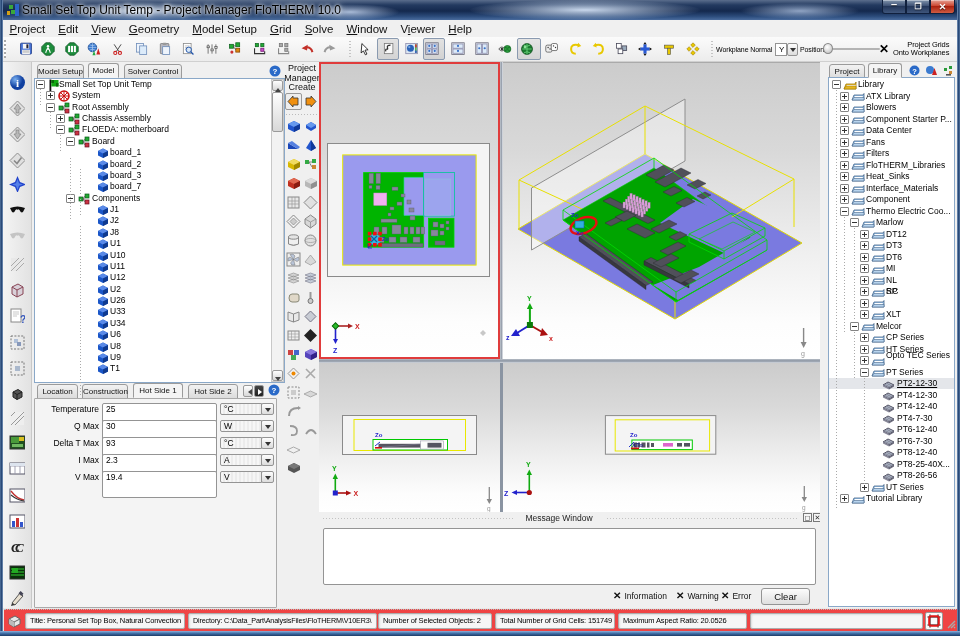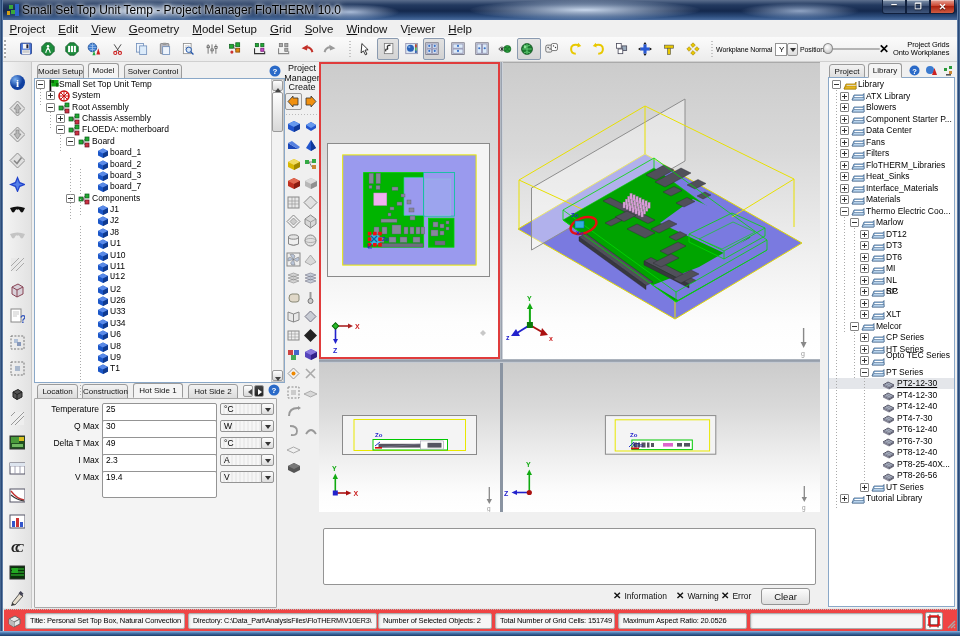--- a/index.html
+++ b/index.html
@@ -698,21 +698,21 @@
       </svg>
     </div>
     <div class="trow" style="left: 78px; top: 198.92px;">U11</div>
     <div class="abs" style="left: 64px; top: 210.29px; width: 12px; height: 12px;">
       <svg width="12" height="12" viewBox="0 0 12 12">
         <path d="M2 4 L7 1.5 L12 4 L12 8.5 L7 11 L2 8.5 Z" fill="#1a56c8"></path>
         <path d="M2 4 L7 6.5 L12 4 L7 1.5 Z" fill="#5a8ae8"></path>
         <path d="M7 6.5 V11 L12 8.5 V4 Z" fill="#0f3a90"></path>
       </svg>
     </div>
-    <div class="trow" style="left: 78px; top: 210.29px; font-family: Liberation Mono, monospace;">U12</div>
+    <div class="trow" style="left: 78px; top: 210.29px;">U12</div>
     <div class="abs" style="left: 64px; top: 221.66px; width: 12px; height: 12px;">
       <svg width="12" height="12" viewBox="0 0 12 12">
         <path d="M2 4 L7 1.5 L12 4 L12 8.5 L7 11 L2 8.5 Z" fill="#1a56c8"></path>
         <path d="M2 4 L7 6.5 L12 4 L7 1.5 Z" fill="#5a8ae8"></path>
         <path d="M7 6.5 V11 L12 8.5 V4 Z" fill="#0f3a90"></path>
       </svg>
     </div>
     <div class="trow" style="left: 78px; top: 221.66px;">U2</div>
     <div class="abs" style="left: 64px; top: 233.03px; width: 12px; height: 12px;">
       <svg width="12" height="12" viewBox="0 0 12 12">
@@ -803,21 +803,21 @@
     <div class="abs" style="left: 2px; top: 336px; width: 243px; height: 210px; background: rgb(244, 244, 244); border: 1px solid rgb(170, 170, 170); border-radius: 1px;"></div>
     <div class="flabel" style="left: 10px; top: 341px; width: 57px;">Temperature</div>
     <div class="field" style="left: 70px; top: 341px; width: 115px;">25</div>
     <div class="combo" style="left: 188px; top: 341px; width: 42px;">°C</div>
     <div class="combobtn" style="left: 229px; top: 341px;"></div>
     <div class="flabel" style="left: 10px; top: 358px; width: 57px;">Q Max</div>
     <div class="field" style="left: 70px; top: 358px; width: 115px;">30</div>
     <div class="combo" style="left: 188px; top: 358px; width: 42px;">W</div>
     <div class="combobtn" style="left: 229px; top: 358px;"></div>
     <div class="flabel" style="left: 10px; top: 375px; width: 57px;">Delta T Max</div>
-    <div class="field" style="left: 70px; top: 375px; width: 115px;">49</div>
+    <div class="field" style="left: 70px; top: 375px; width: 115px;">93</div>
     <div class="combo" style="left: 188px; top: 375px; width: 42px;">°C</div>
     <div class="combobtn" style="left: 229px; top: 375px;"></div>
     <div class="flabel" style="left: 10px; top: 392px; width: 57px;">I Max</div>
     <div class="field" style="left: 70px; top: 392px; width: 115px;">2.3</div>
     <div class="combo" style="left: 188px; top: 392px; width: 42px;">A</div>
     <div class="combobtn" style="left: 229px; top: 392px;"></div>
     <div class="flabel" style="left: 10px; top: 409px; width: 57px;">V Max</div>
     <div class="field" style="left: 70px; top: 409px; width: 115px;">19.4</div>
     <div class="combo" style="left: 188px; top: 409px; width: 42px;">V</div>
     <div class="combobtn" style="left: 229px; top: 409px;"></div>
@@ -1263,20 +1263,27 @@
         <circle cx="26.3" cy="129.5" r="2.6" fill="#aa1111"></circle>
         <text x="23" y="104" font-size="7" fill="#11aa11" font-weight="bold">Y</text>
         <text x="1" y="133" font-size="7" fill="#2222cc" font-weight="bold">Z</text>
         <path d="M301.3 123 V134" stroke="#888" stroke-width="1.3"></path>
         <polygon points="298.6,134 304,134 301.3,139" fill="#888"></polygon>
         <text x="299" y="147" font-size="6.5" fill="#999">g</text>
       </svg>
     </div>
     <div class="abs" style="left: 181px; top: 301px; width: 3px; height: 149px; background: rgb(138, 148, 162);"></div>
     <div class="abs" style="left: 0px; top: 297px; width: 501px; height: 4px; background: linear-gradient(rgb(184, 190, 198), rgb(138, 148, 162), rgb(216, 220, 226));"></div>
+    <div class="abs" style="left: 0px; top: 450px; width: 501px; height: 14px; font-size: 9.5px; color: rgb(34, 34, 34);">
+      <div class="dotfill" style="left: 4px; width: 192px;"></div>
+      <div class="dotfill" style="left: 288px; width: 192px;"></div>
+      <div class="abs" style="left: 196px; top: 1px; width: 88px; text-align: center; font-size: 8.5px;">Message Window</div>
+      <div class="abs" style="left: 484px; top: 1px; width: 9px; height: 9px; border: 1px solid rgb(119, 119, 119); background: rgb(244, 244, 244); font-size: 7px; line-height: 8px; text-align: center; color: rgb(51, 51, 51);">◻</div>
+      <div class="abs" style="left: 494px; top: 1px; width: 9px; height: 9px; border: 1px solid rgb(119, 119, 119); background: rgb(244, 244, 244); font-size: 7px; line-height: 8px; text-align: center; color: rgb(51, 51, 51);">✕</div>
+    </div>
     <div class="abs" style="left: 4px; top: 466px; width: 493px; height: 57px; background: rgb(255, 255, 255); border: 1px solid rgb(148, 148, 148); border-radius: 2px;"></div>
     <div class="xcheck" style="left: 294px; top: 528px; font-size: 8.5px;"><b style="font-size:10px;margin-right:3px;">✕</b>Information</div>
     <div class="xcheck" style="left: 357px; top: 528px; font-size: 8.5px;"><b style="font-size:10px;margin-right:3px;">✕</b>Warning</div>
     <div class="xcheck" style="left: 402px; top: 528px; font-size: 8.5px;"><b style="font-size:10px;margin-right:3px;">✕</b>Error</div>
     <div class="abs" style="left: 442px; top: 526px; width: 49px; height: 17px; background: linear-gradient(rgb(252, 252, 252), rgb(223, 223, 223)); border: 1px solid rgb(148, 148, 148); border-radius: 3px; font-size: 9.5px; text-align: center; line-height: 16px; color: rgb(17, 17, 17);">Clear</div>
   </div>
 
 <div id="splitv" class="abs"></div>
 <div id="rightpanel" class="abs">
     <div class="tab" style="left: 2px; top: 2px; width: 36px;">
@@ -1429,21 +1436,21 @@
       <i></i>
       <i class="v" style="position:absolute;left:3px;top:1px;width:1px;height:5px;background:#333"></i>
     </div>
     <div class="abs" style="left: 24px; top: 132.5px; width: 14px; height: 11px;">
       <svg width="14" height="11" viewBox="0 0 14 11">
         <path d="M1 9 L3 4 L12 4 L13 2.5 L13 9 Z" fill="#9cc4e8" stroke="#44648a" stroke-width="0.8"></path>
         <path d="M2.5 8 L4 5 L12 5 L10.5 8 Z" fill="#fff"></path>
         <path d="M1 9 L3 6.5 L13 6.5 L13 9 Z" fill="#b8d4ee" stroke="#44648a" stroke-width="0.6"></path>
       </svg>
     </div>
-    <div class="trow" style="left: 39px; top: 132px;">Materials</div>
+    <div class="trow" style="left: 39px; top: 132px;">Component</div>
     <div class="pmx" style="left: 13px; top: 144.5px;">
       <i></i>
     </div>
     <div class="abs" style="left: 24px; top: 144px; width: 14px; height: 11px;">
       <svg width="14" height="11" viewBox="0 0 14 11">
         <path d="M1 9 L3 4 L12 4 L13 2.5 L13 9 Z" fill="#9cc4e8" stroke="#44648a" stroke-width="0.8"></path>
         <path d="M2.5 8 L4 5 L12 5 L10.5 8 Z" fill="#fff"></path>
         <path d="M1 9 L3 6.5 L13 6.5 L13 9 Z" fill="#b8d4ee" stroke="#44648a" stroke-width="0.6"></path>
       </svg>
     </div>

